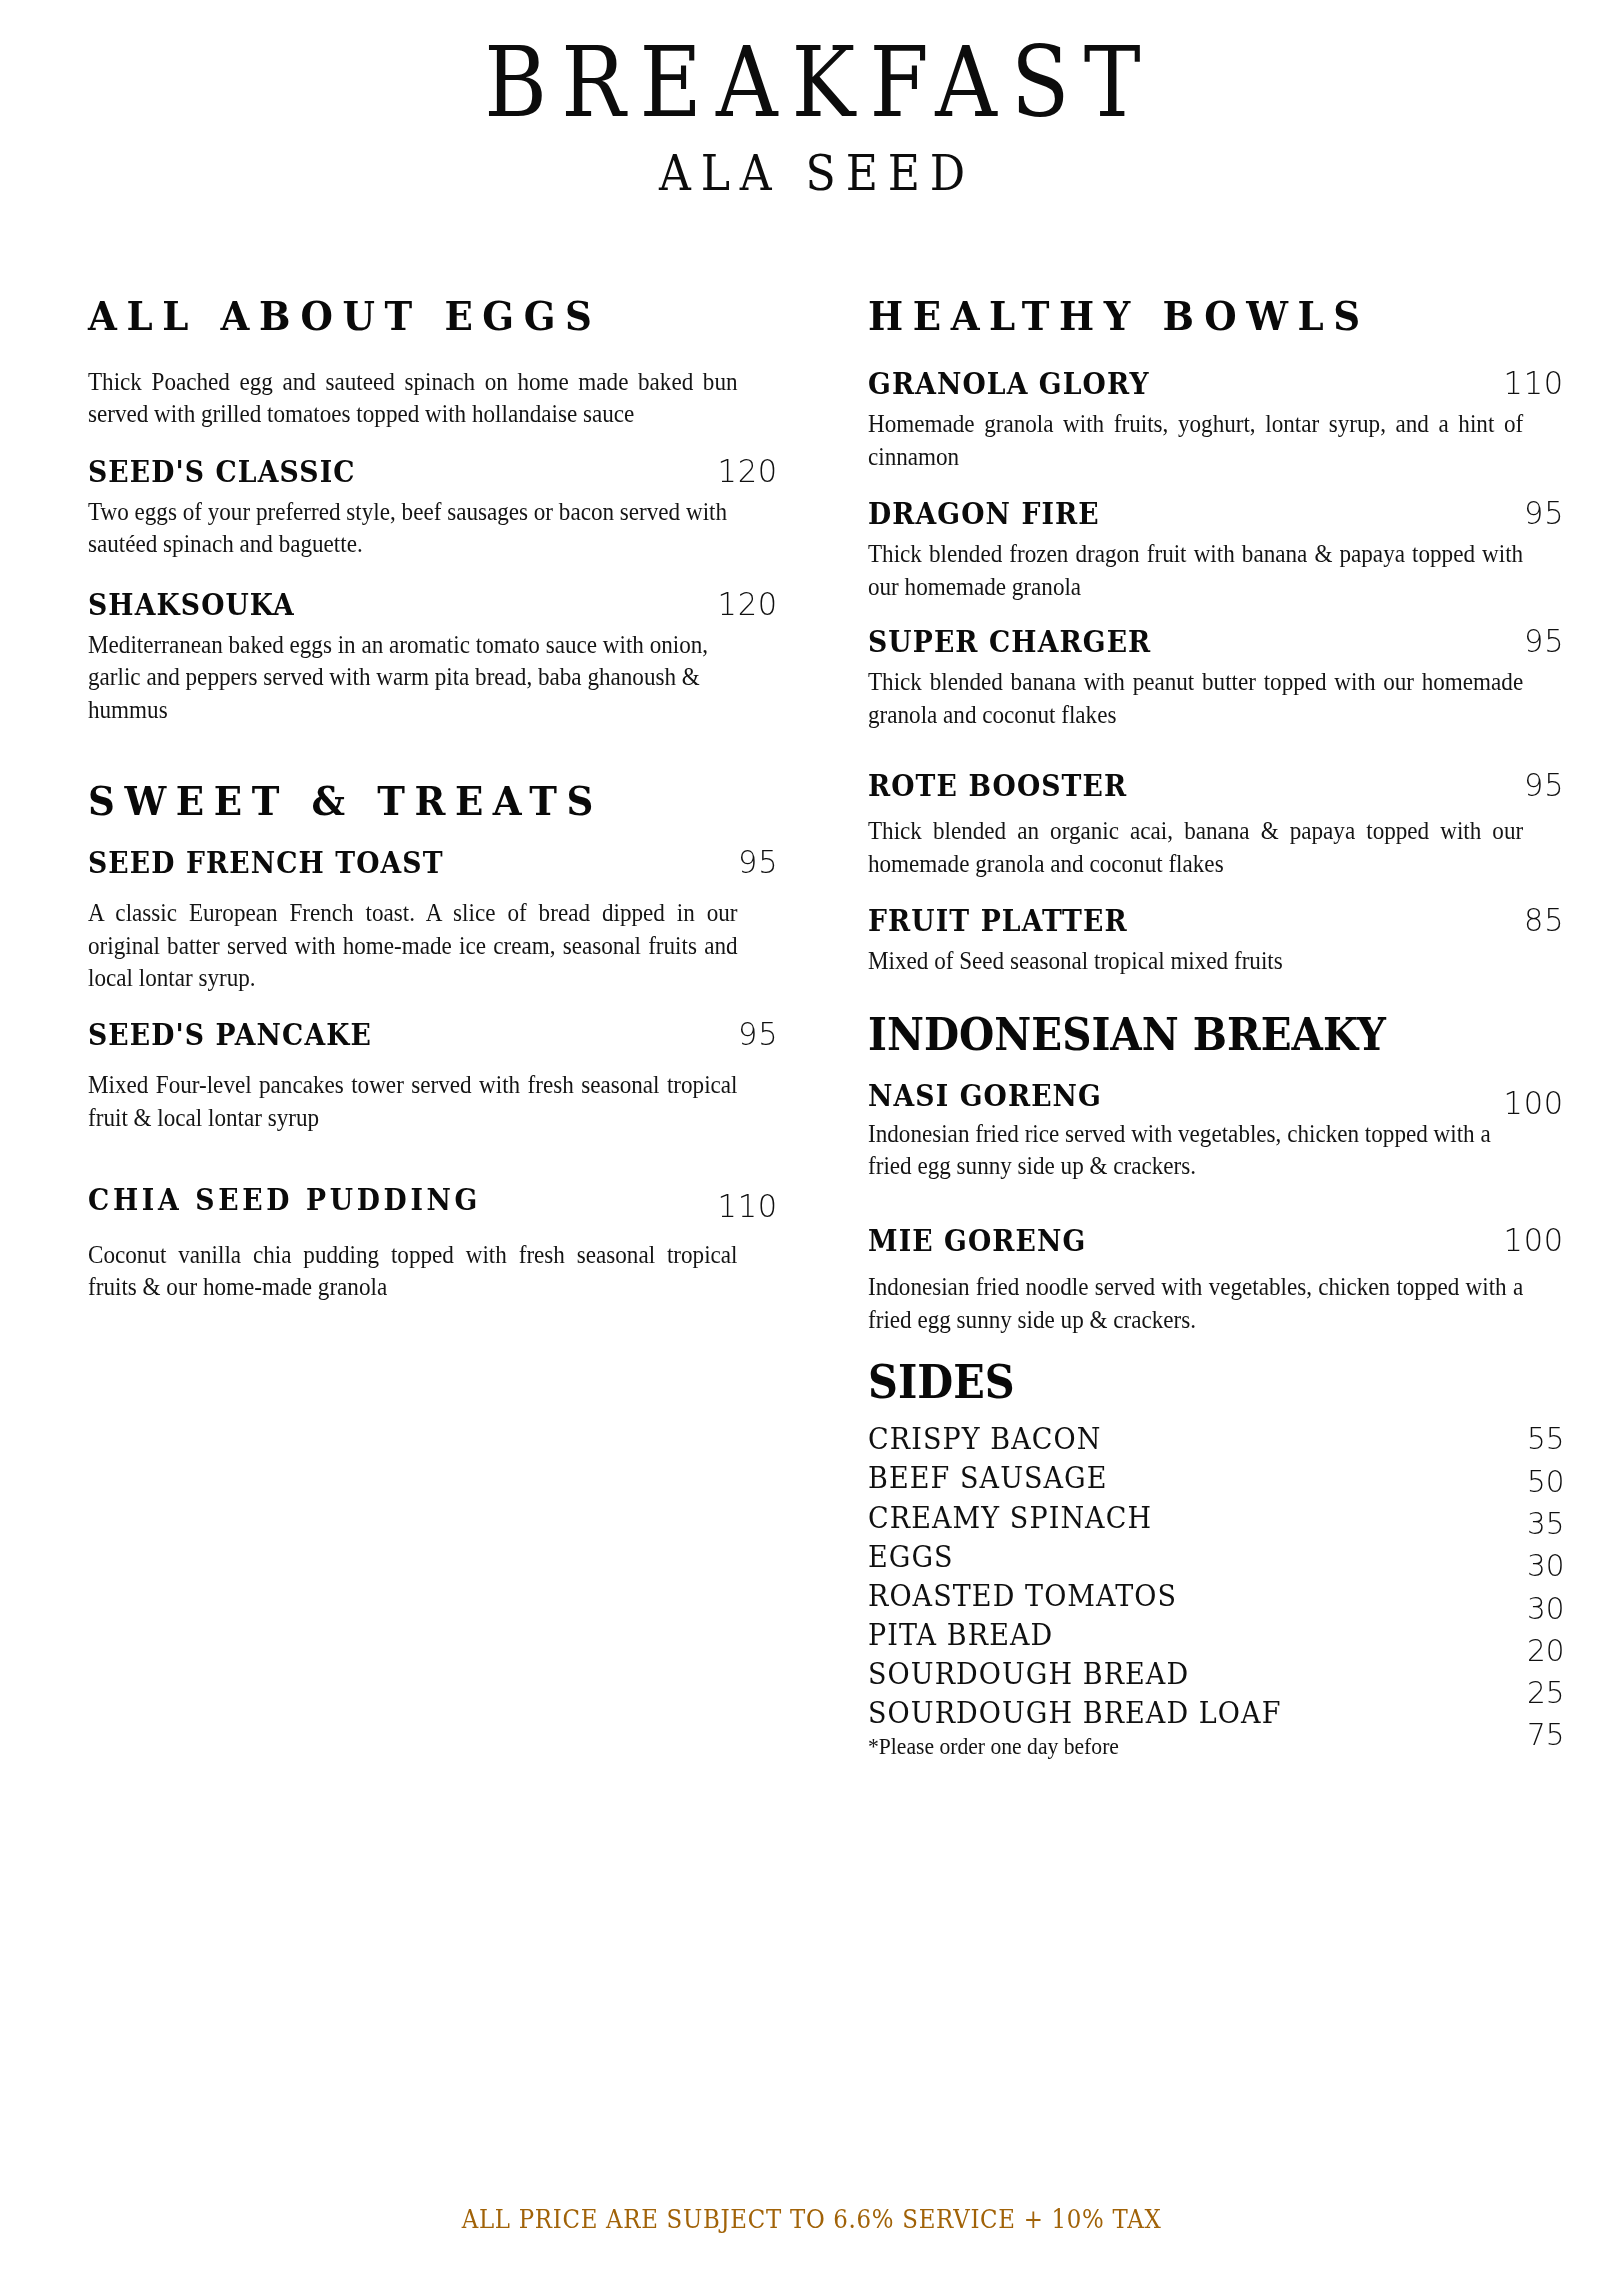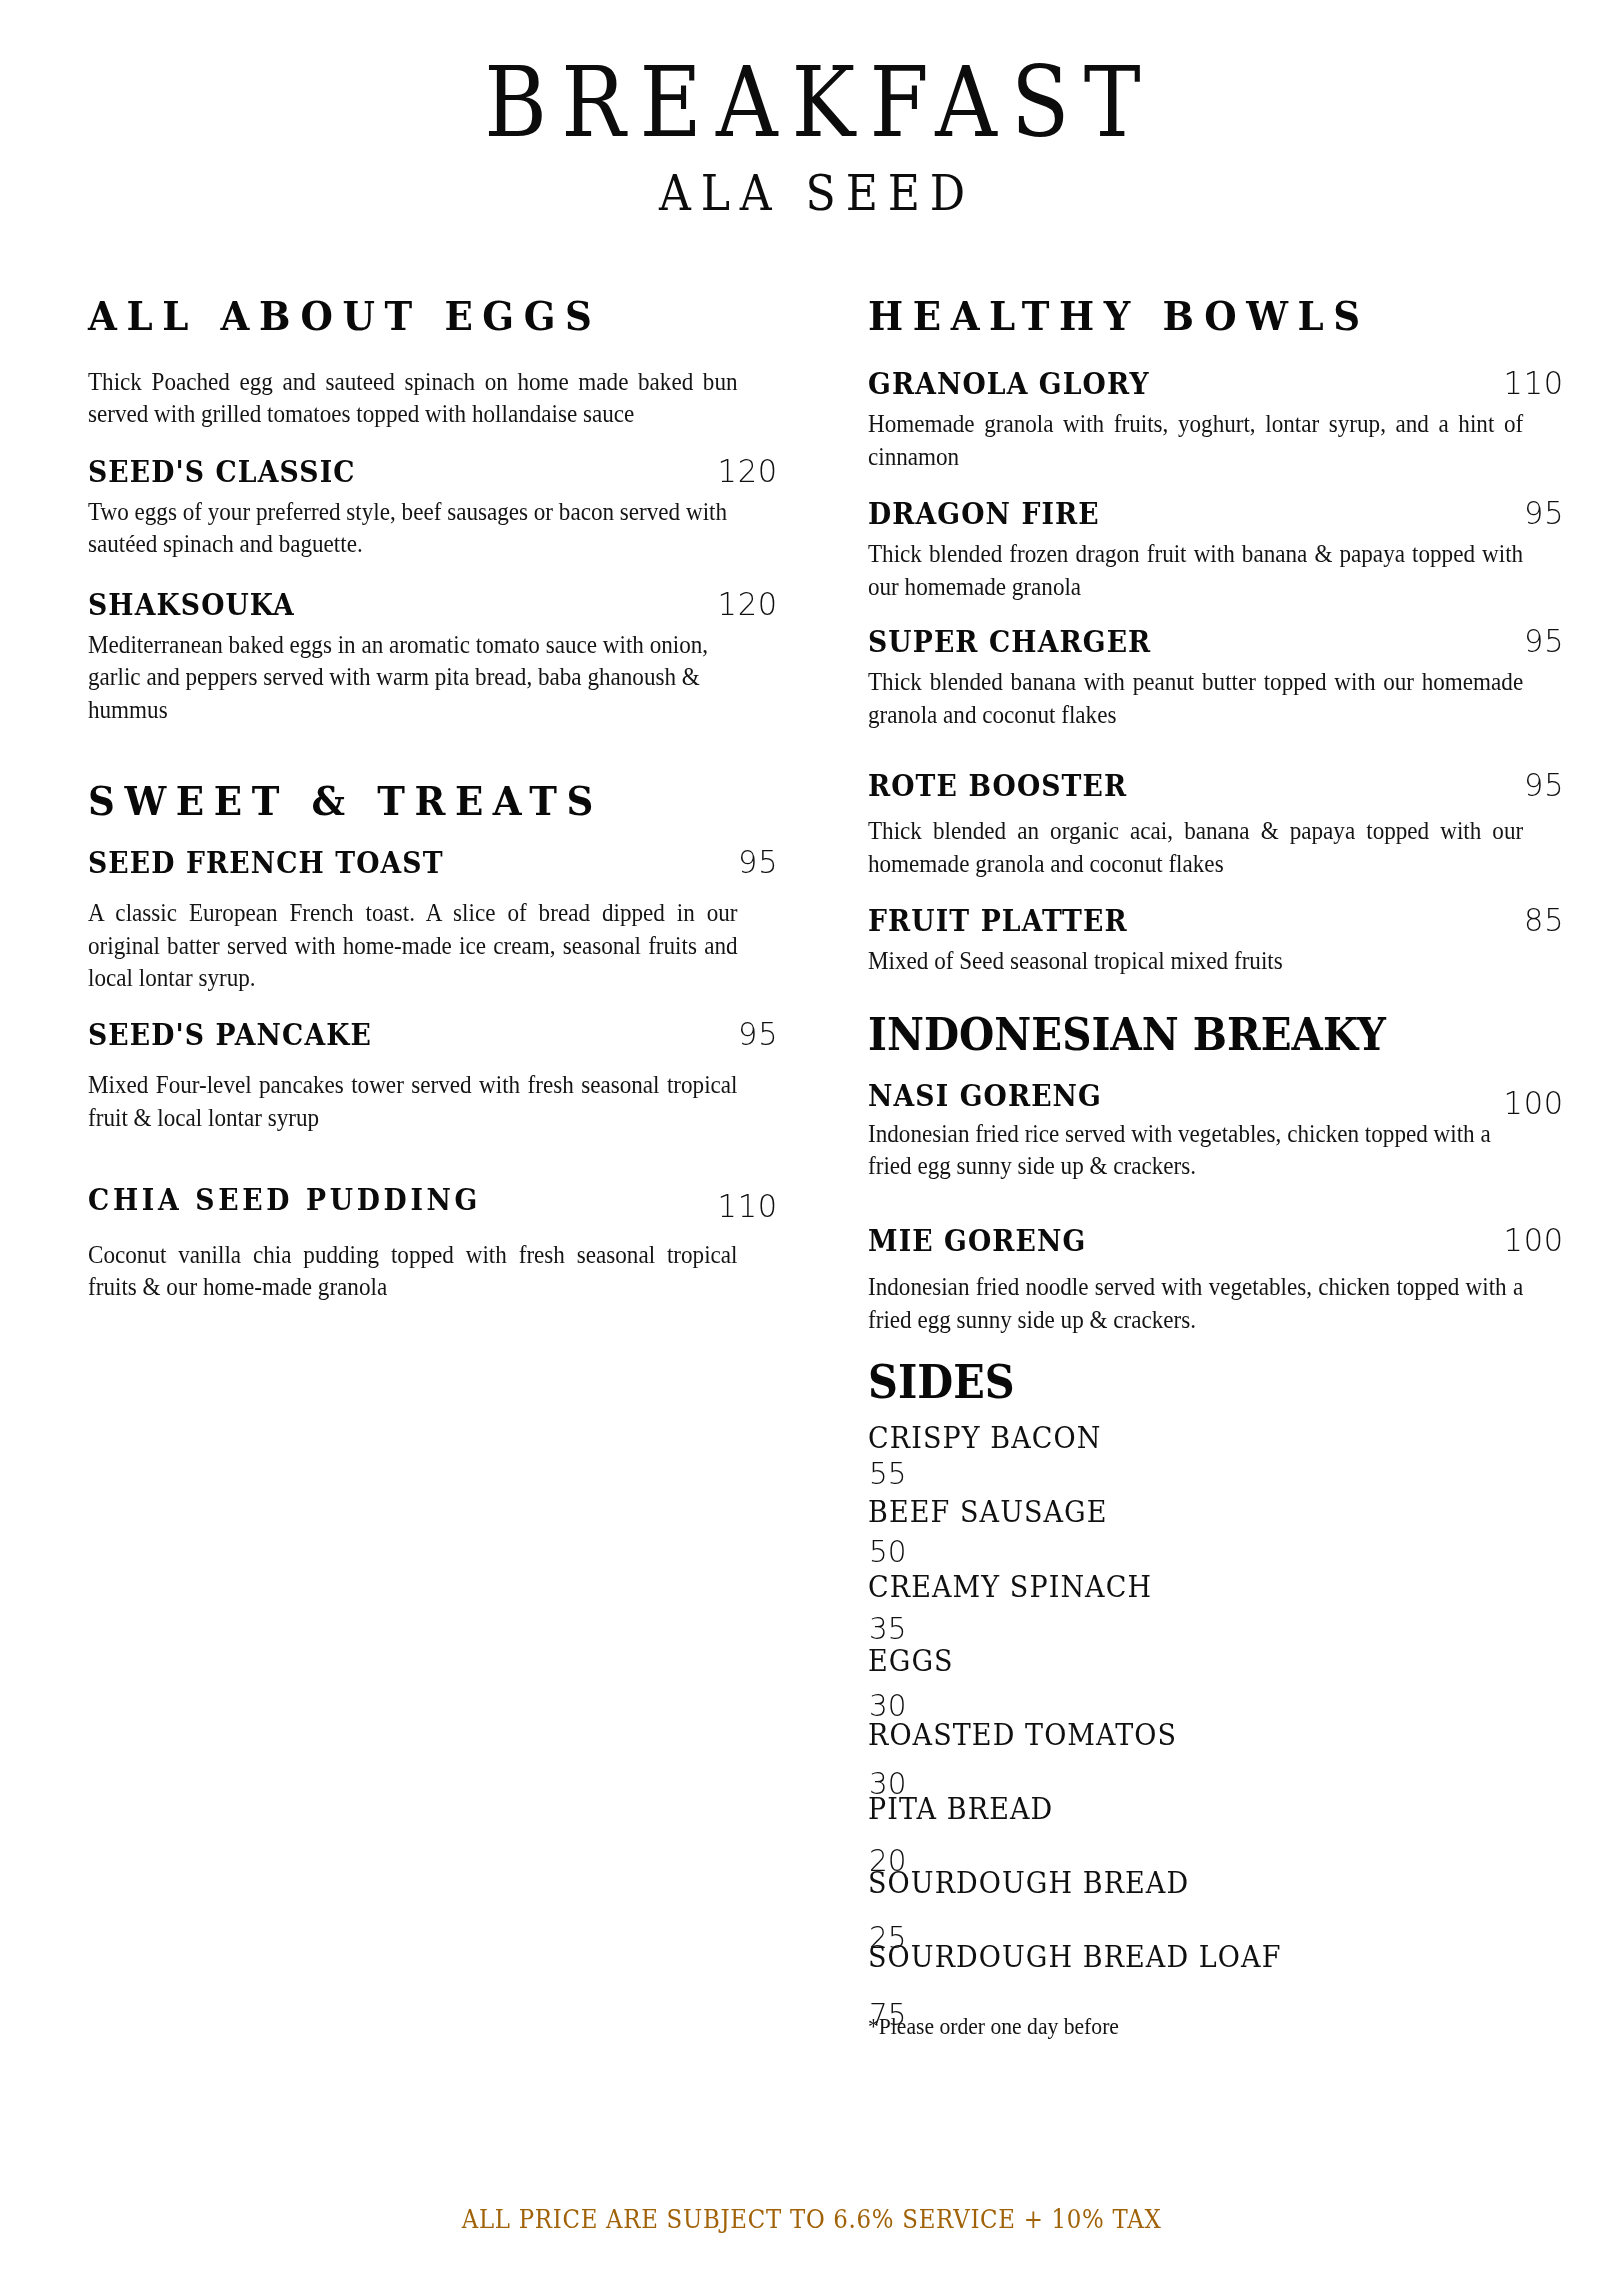--- a/index.html
+++ b/index.html
@@ -6,21 +6,21 @@
   body {
     width:1623px; height:2295px;
     background:#ffffff;
     color:#111111;
     font-family:"Liberation Serif", serif;
     position:relative;
     overflow:hidden;
   }
 
   
-  .header { text-align:center; padding-top:54px; }
+  .header { text-align:center; padding-top:34px; }
   .title {
     font-family:"DejaVu Serif", serif;
     font-weight:300;
     font-size:97px;
     letter-spacing:16px;
     line-height:1.0;
     margin-left:16px;
     transform:scaleX(0.88);
     transform-origin:center;
     color:#0c0c0c;
@@ -110,21 +110,20 @@
   }
   .desc.nojust { text-align:left; }
 
   
   .sides-list { margin-top:4.8px; }
   .sides-row {
     display:flex;
     justify-content:space-between;
     align-items:baseline;
     margin-bottom:3.2px;
-    flex-direction:column;
   }
   .sides-name {
     font-family:"DejaVu Serif", serif;
     font-weight:400;
     font-size:30px;
     letter-spacing:1.2px;
     transform:scaleX(0.90);
     transform-origin:left center;
     white-space:nowrap;
     color:#101010;

